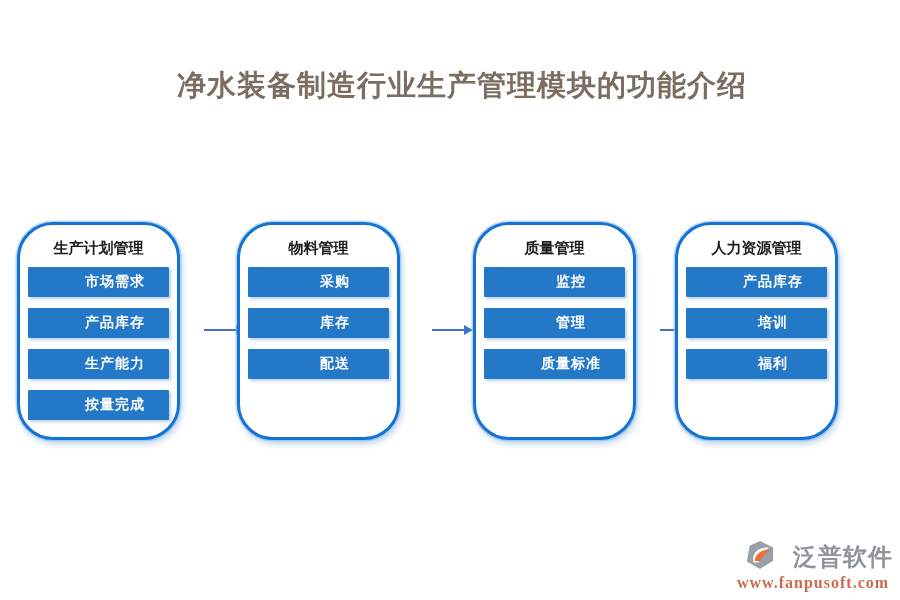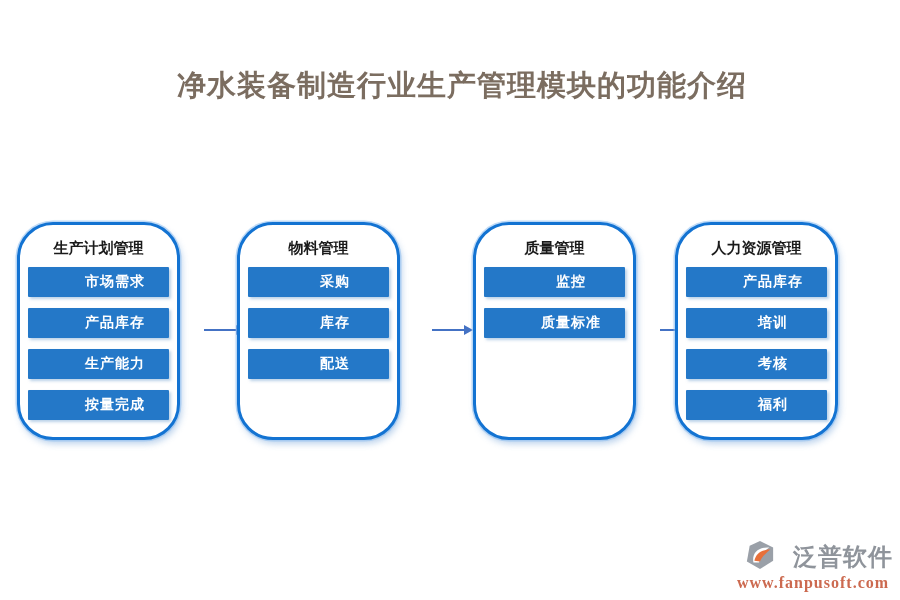--- a/index.html
+++ b/index.html
@@ -162,35 +162,35 @@
 
   <div class="flow-arrow arrow-2">
     <div class="shaft"></div>
     <div class="head"></div>
   </div>
 
   <div class="module-card card-3">
     <div class="module-header">质量管理</div>
     <div class="module-items">
       <div class="module-btn">监控</div>
+      <div class="module-btn">管理</div>
       <div class="module-btn">质量标准</div>
     </div>
   </div>
 
   <div class="flow-arrow arrow-3">
     <div class="shaft"></div>
     <div class="head"></div>
   </div>
 
   <div class="module-card card-4">
     <div class="module-header">人力资源管理</div>
     <div class="module-items">
       <div class="module-btn">产品库存</div>
       <div class="module-btn">培训</div>
-      <div class="module-btn">考核</div>
       <div class="module-btn">福利</div>
     </div>
   </div>
 
   <div class="watermark">
     <div class="watermark-row">
       <span>
         <svg viewBox="0 0 32 32" width="30" height="30" aria-hidden="true">
           <path d="M16 1 L30 8 L30 22 L16 31 L2 23 L5 6 Z" fill="#9AA0A8"></path>
           <path d="M9 24 C7 14 14 7 26 8 C20 12 16 17 15 24 Z" fill="#FFFFFF"></path>

